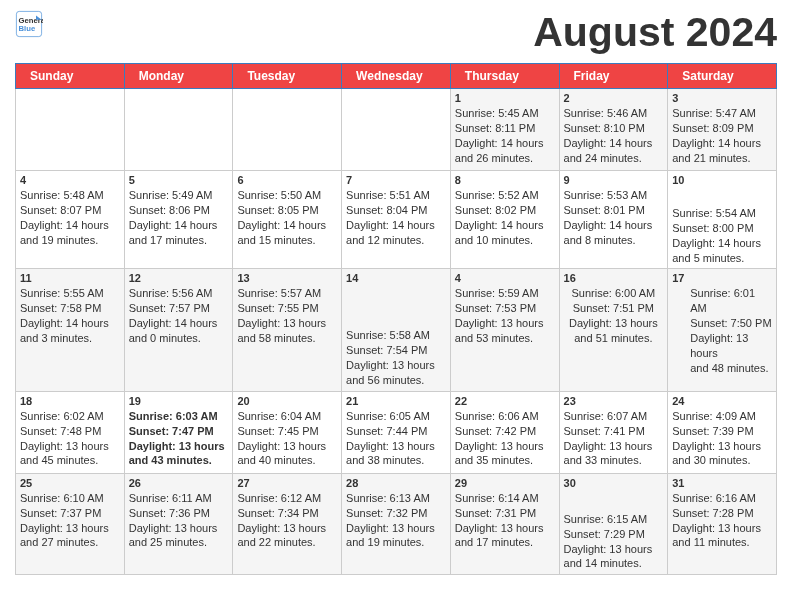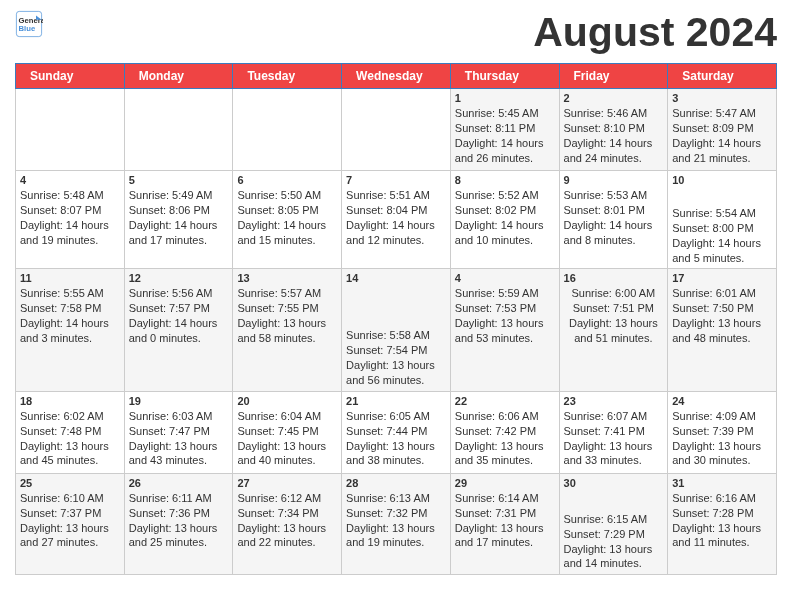--- a/index.html
+++ b/index.html
@@ -225,37 +225,37 @@
         </td>
         <td>
           <div class="day-number">16</div>
           <div class="day-info" style="white-space: pre-line; text-align: center;">Sunrise: 6:00 AM
 Sunset: 7:51 PM
 Daylight: 13 hours
 and 51 minutes.</div>
         </td>
         <td>
           <div class="day-number">17</div>
-          <div class="day-info" style="white-space: pre-line;">Sunrise: 6:01 AM
+          <div class="day-info" style="white-space: pre-line; margin-left: 18px;">Sunrise: 6:01 AM
 Sunset: 7:50 PM
 Daylight: 13 hours
 and 48 minutes.</div>
         </td>
       </tr>
       <tr>
         <td>
           <div class="day-number">18</div>
           <div class="day-info" style="white-space: pre-line;">Sunrise: 6:02 AM
 Sunset: 7:48 PM
 Daylight: 13 hours
 and 45 minutes.</div>
         </td>
         <td>
           <div class="day-number">19</div>
-          <div class="day-info" style="white-space: pre-line;">Sunrise: 6:03 AM
+          <div class="day-info" style="white-space: pre-line; font-weight: bold;">Sunrise: 6:03 AM
 Sunset: 7:47 PM
 Daylight: 13 hours
 and 43 minutes.</div>
         </td>
         <td>
           <div class="day-number">20</div>
           <div class="day-info" style="white-space: pre-line;">Sunrise: 6:04 AM
 Sunset: 7:45 PM
 Daylight: 13 hours
 and 40 minutes.</div>

